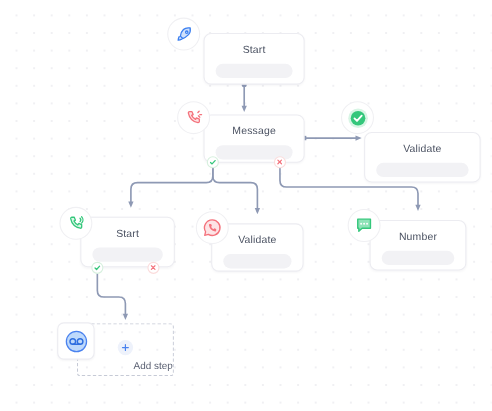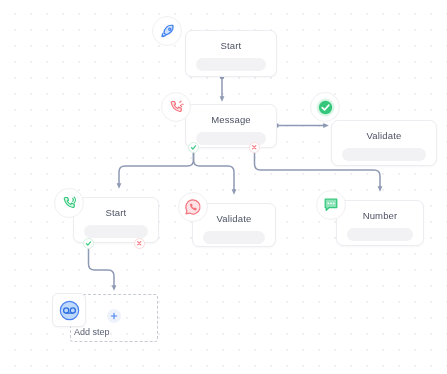--- a/index.html
+++ b/index.html
@@ -107,24 +107,24 @@
     width: 14px;
     height: 14px;
     border-radius: 50%;
     background: #eef2fb;
     display: flex;
     align-items: center;
     justify-content: center;
   }
   #add-step .add-label {
     position: absolute;
-    left: 3px;
+    left: 16px;
     right: 0;
     top: 32px;
-    text-align: left;
+    text-align: right;
     font-size: 9px;
     color: #5a6072;
     white-space: nowrap;
   }
   .voicemail-card {
     position: absolute;
     width: 34px;
     height: 34px;
     box-sizing: border-box;
     background: #ffffff;

